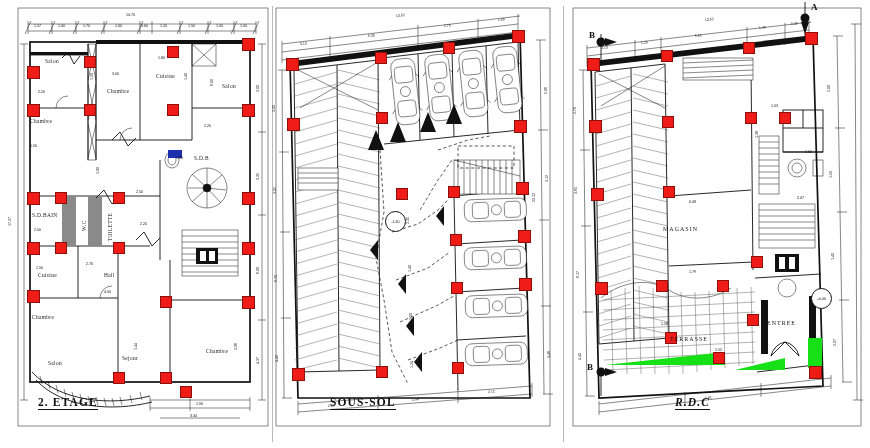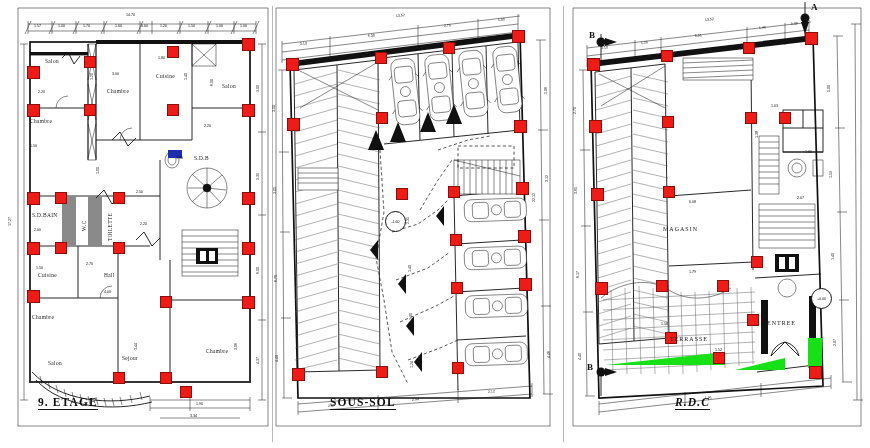--- a/index.html
+++ b/index.html
@@ -294,21 +294,21 @@
     <div class="room-label" style="left:32px;top:314px;">Chambre</div>
     <div class="room-label" style="left:48px;top:360px;">Salon</div>
     <div class="room-label" style="left:122px;top:355px;">Sejour</div>
     <div class="room-label" style="left:206px;top:348px;">Chambre</div>
     <div class="room-label" style="left:32px;top:212px;">S.D.BAIN</div>
     <div class="room-label" style="left:84px;top:228px;transform:rotate(-90deg);">W.C</div>
     <div class="room-label" style="left:110px;top:238px;transform:rotate(-90deg);">TOILETTE</div>
     <div class="room-label" style="left:104px;top:272px;">Hall</div>
     <div class="room-label" style="left:194px;top:155px;">S.D.B</div>
 
-    <div class="plan-title" style="left:38px;top:396px;">9. ETAGE</div>
+    <div class="plan-title" style="left:38px;top:396px;">2. ETAGE</div>
   </div>
 
   <div class="panel" id="panel-soussol">
 
     <svg width="290" height="448">
       <rect x="8" y="8" width="274" height="418" class="ln-thin fill-none"></rect>
 
       <line x1="14" y1="52" x2="250" y2="24" class="ln-thin"></line>
       <line x1="14" y1="60" x2="250" y2="32" class="ln-thin"></line>
       <line x1="14" y1="44" x2="252" y2="16" class="ln-thin"></line>

